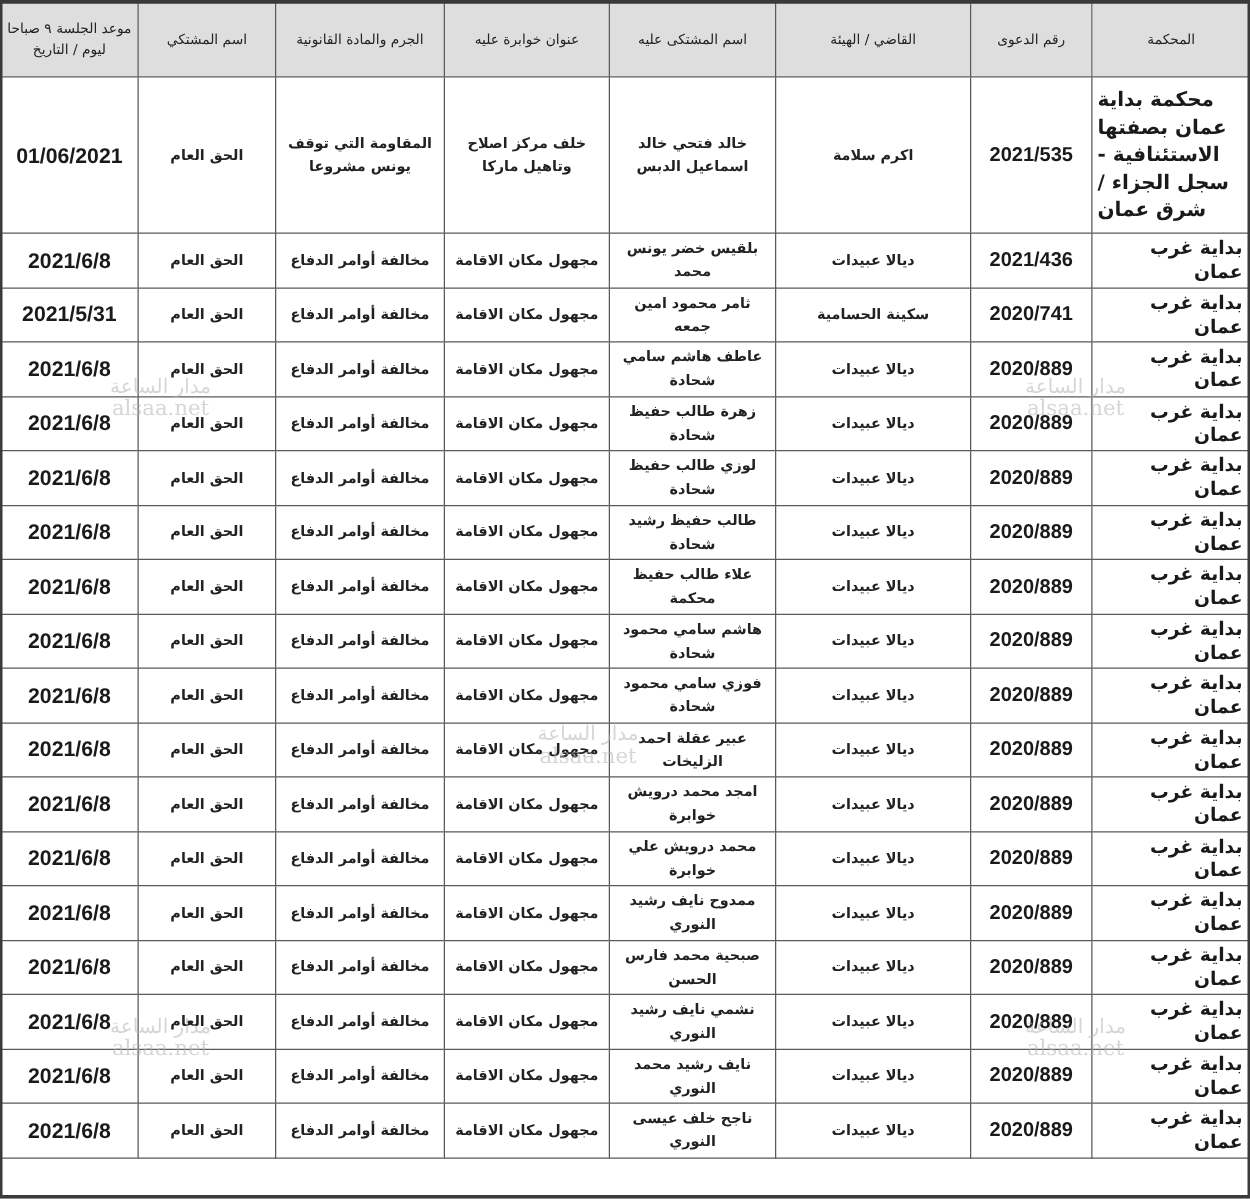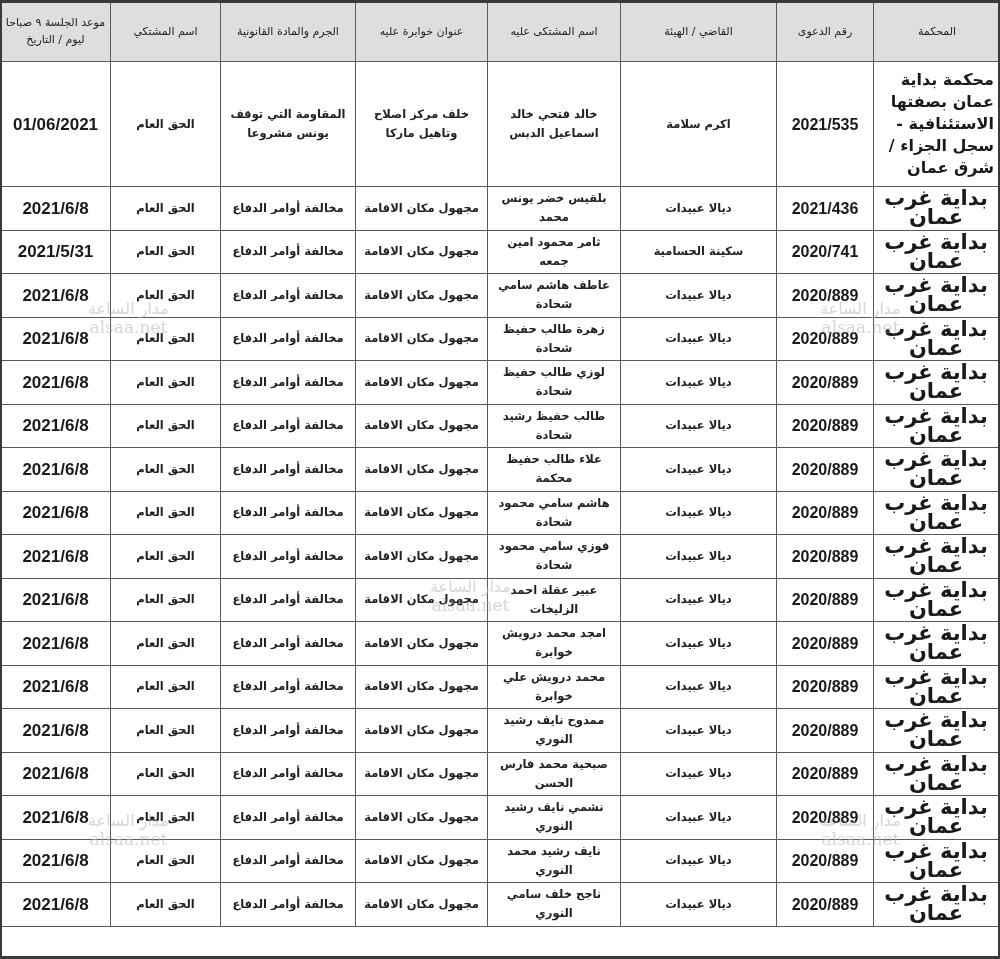--- a/index.html
+++ b/index.html
@@ -2,26 +2,26 @@
 <html><head>
   <meta charset="utf-8">
   <style>
     html, body { margin: 0; padding: 0; background: #ffffff; }
     body { width: 1000px; height: 959px; overflow: hidden; position: relative; font-family: "DejaVu Sans", sans-serif; }
     .frame { position: absolute; left: 0; top: 0; width: 1000px; height: 959px; box-sizing: border-box; border: 2px solid #3a3a3a; border-top-width: 3px; border-bottom-width: 3px; }
     table { border-collapse: collapse; width: 1000px; table-layout: fixed; direction: rtl; position: absolute; left: 0; top: 0; }
     th, td { border: 1.5px solid #5a5a5a; text-align: center; vertical-align: middle; padding: 0 4px; color: #1a1a1a; overflow: hidden; }
     th { background: #dedede; font-weight: normal; font-size: 11px; height: 60px; line-height: 17px; color: #222; }
     td { font-size: 11.5px; line-height: 19px; font-weight: bold; height: 42.5px; }
-    td.court { font-size: 21px; text-align: center; padding-right: 6px; font-weight: bold; }
+    td.court { font-size: 15px; text-align: right; padding-right: 6px; font-weight: bold; }
     td.caseno, td.date { font-family: "Liberation Sans", sans-serif; font-size: 16px; font-weight: bold; direction: ltr; }
     td.date { font-size: 17px; }
     td.plain { font-weight: bold; font-size: 11.5px; color: #222; }
     tr.first td { height: 124px; }
-    tr.first td.court { font-size: 16px; line-height: 22px; text-align: right; }
+    tr.first td.court { font-size: 16px; line-height: 22px; text-align: left; }
     .wm { position: absolute; color: rgba(180,180,180,0.55); font-family: "DejaVu Serif", serif; font-size: 17px; line-height: 18px; text-align: center; pointer-events: none; }
     .wm .ar { font-family: "DejaVu Sans", sans-serif; font-size: 16px; }
   </style>
 </head>
 <body>
 
 <table>
   <colgroup>
     <col style="width:127px">
     <col style="width:97px">
@@ -212,21 +212,21 @@
     <td class="plain">نايف رشيد محمد النوري</td>
     <td class="plain">مجهول مكان الاقامة</td>
     <td class="plain">مخالفة أوامر الدفاع</td>
     <td class="plain">الحق العام</td>
     <td class="date">2021/6/8</td>
   </tr>
       <tr>
     <td class="court">بداية غرب عمان</td>
     <td class="caseno">2020/889</td>
     <td class="plain">ديالا عبيدات</td>
-    <td class="plain">ناجح خلف سامي النوري</td>
+    <td class="plain">ناجح خلف عيسى النوري</td>
     <td class="plain">مجهول مكان الاقامة</td>
     <td class="plain">مخالفة أوامر الدفاع</td>
     <td class="plain">الحق العام</td>
     <td class="date">2021/6/8</td>
   </tr>
     </tbody>
 </table>
 
 <div class="frame"></div>
 

